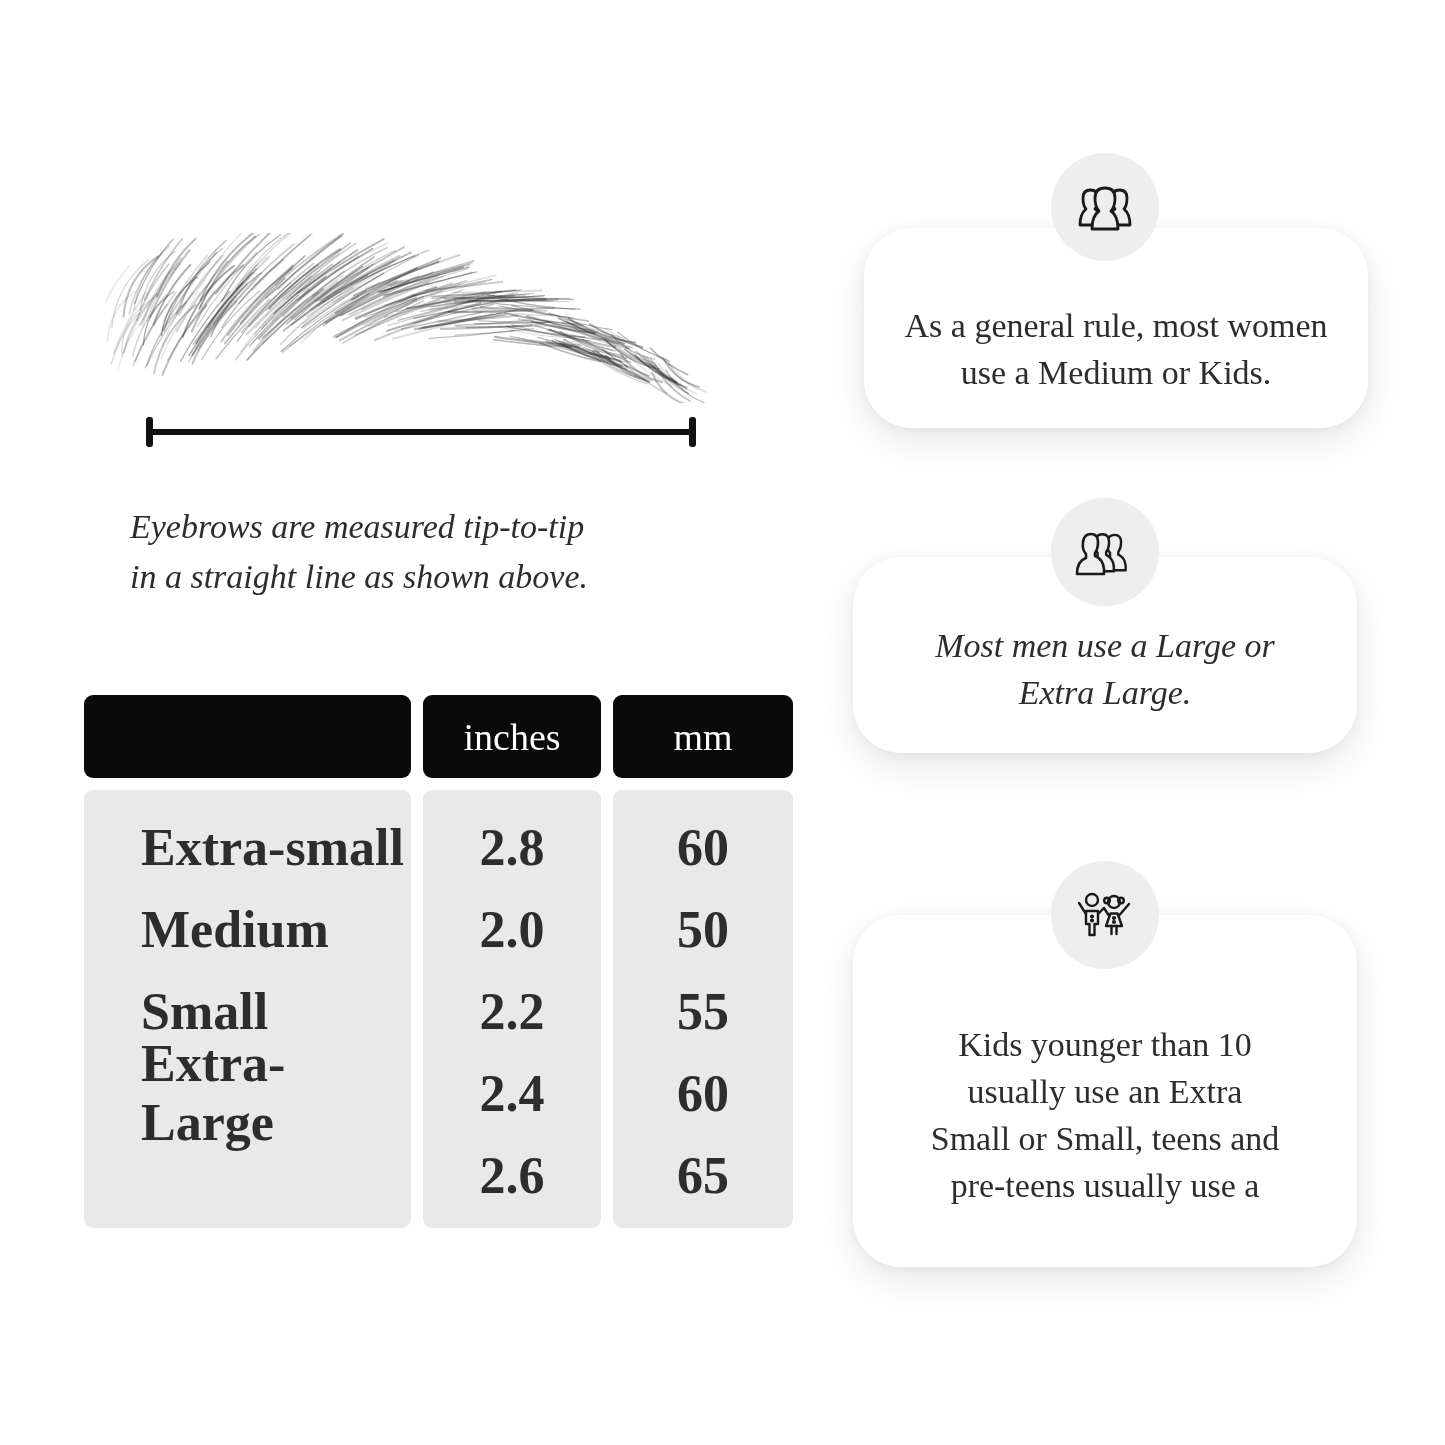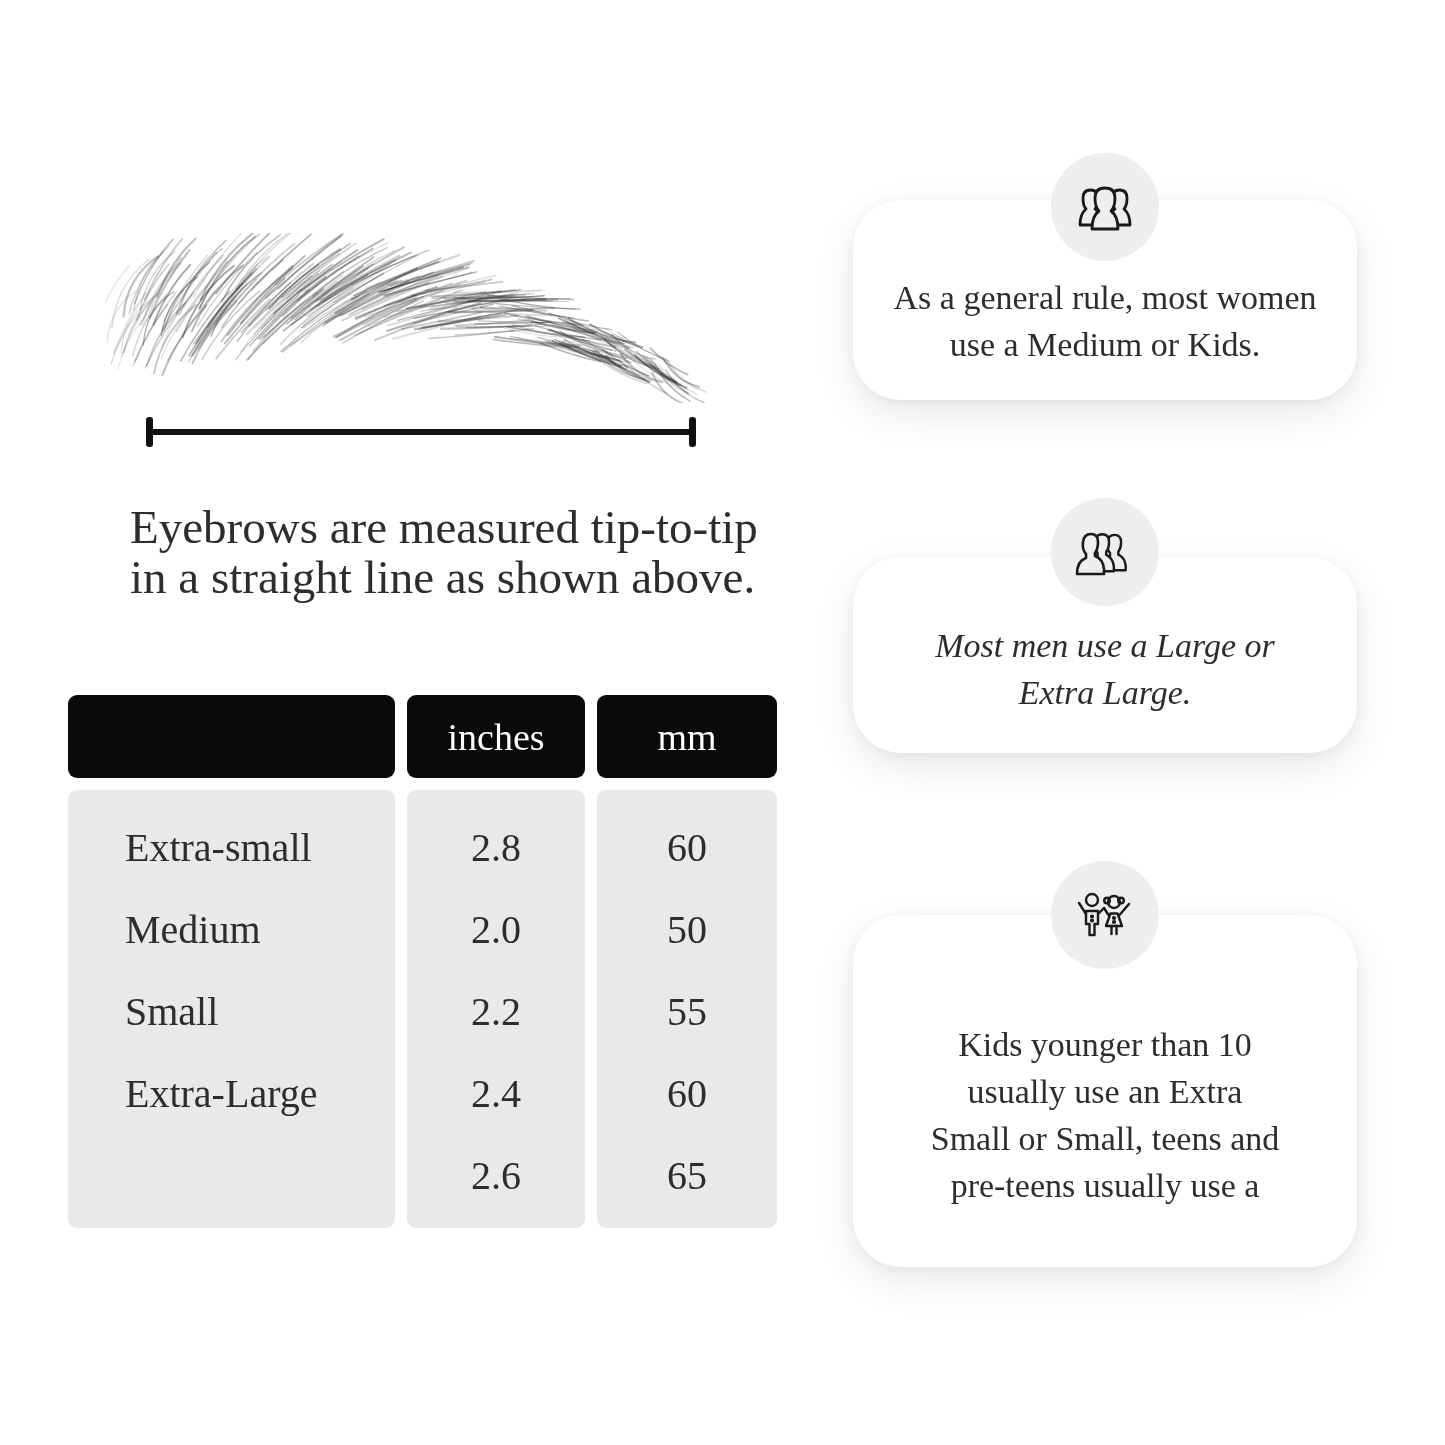--- a/index.html
+++ b/index.html
@@ -5,38 +5,38 @@
   html,body{margin:0;padding:0;}
   body{font-family:"Liberation Serif","DejaVu Serif",serif;}
   .canvas{position:relative;width:1445px;height:1445px;background:var(--page_bg,#fff);overflow:hidden;}
 
   
   .brow-wrap{position:absolute;left:105px;top:233px;width:610px;height:170px;}
   .measure-line{position:absolute;left:146px;top:429px;width:550px;height:6px;background:var(--line,#111);border-radius:3px;}
   .endcap{position:absolute;top:417px;width:7px;height:30px;background:var(--line,#111);border-radius:3px;}
   .endcap.left{left:146px;}
   .endcap.right{left:689px;}
-  .caption{position:absolute;left:130px;top:502px;font-size:47px;line-height:50px;color:var(--ink,#2d2d2d);}
+  .caption{position:absolute;left:130px;top:502px;font-size:34px;line-height:50px;color:var(--ink,#2d2d2d);font-style:italic;}
   .caption span{display:block;white-space:nowrap;}
 
   
-  .size-table{position:absolute;left:68px;top:695px;display:grid;grid-template-columns:327px 178px 180px;grid-template-rows:83px 438px;column-gap:7px;row-gap:8px;gap:12px;}
+  .size-table{position:absolute;left:84px;top:695px;display:grid;grid-template-columns:327px 178px 180px;grid-template-rows:83px 438px;column-gap:7px;row-gap:8px;gap:12px;}
   .th{background:var(--header_bg,#0a0a0a);border-radius:9px;color:var(--header_text,#fff);display:flex;align-items:center;justify-content:center;font-size:38px;}
   .tcol{background:var(--body_bg,#e9e9e9);border-radius:9px;display:flex;flex-direction:column;padding-top:16px;box-sizing:border-box;}
-  .tcell{height:82px;display:flex;align-items:center;font-size:40px;color:var(--ink,#2d2d2d);}
+  .tcell{height:82px;display:flex;align-items:center;font-size:52px;color:var(--ink,#2d2d2d);font-weight:bold;}
   .tcol.labels .tcell{padding-left:57px;}
   .tcol.vals .tcell{justify-content:center;}
 
   
   .card{position:absolute;left:853px;width:504px;background:var(--card_bg,#fff);border-radius:48px;
         box-shadow:0 14px 40px rgba(0,0,0,.09),0 2px 12px rgba(0,0,0,.05);
         display:flex;flex-direction:column;align-items:center;justify-content:center;box-sizing:border-box;z-index:1;}
   .card p{margin:0;text-align:center;font-size:34px;line-height:47px;color:var(--ink,#2d2d2d);}
   .card p span{display:block;white-space:nowrap;}
-  #card-women{top:200px;height:200px;padding-top:42px;}
+  #card-women{top:228px;height:200px;padding-top:42px;margin-left:11px;}
   #card-men{top:557px;height:196px;padding-top:28px;font-style:italic;}
   #card-kids{top:915px;height:352px;padding-top:48px;}
 
   .badge{position:absolute;left:1051px;width:108px;height:108px;border-radius:50%;background:var(--circle_bg,#efeeee);
          display:flex;align-items:center;justify-content:center;z-index:3;}
   #badge-women{top:153px;}
   #badge-men{top:498px;}
   #badge-kids{top:861px;}
   .badge svg{display:block;}
 </style>

